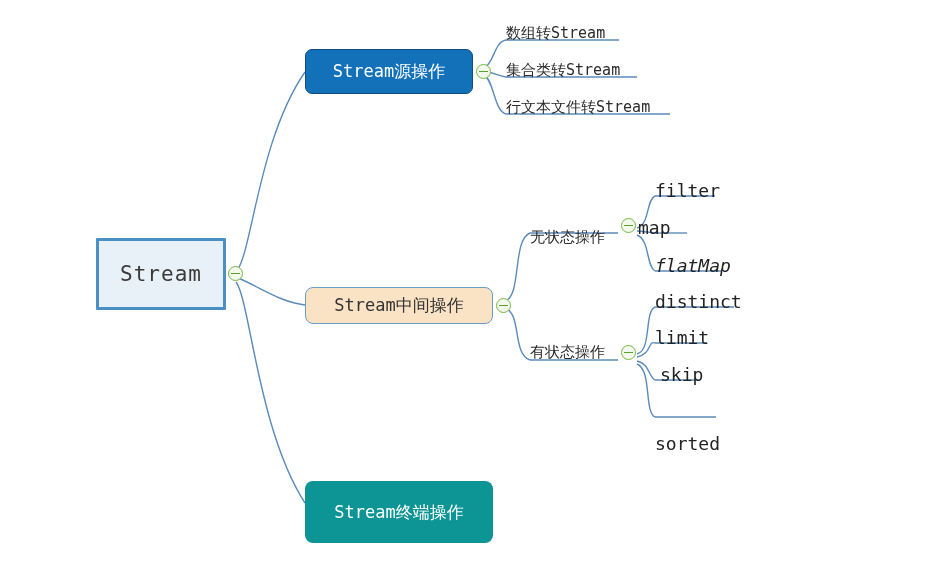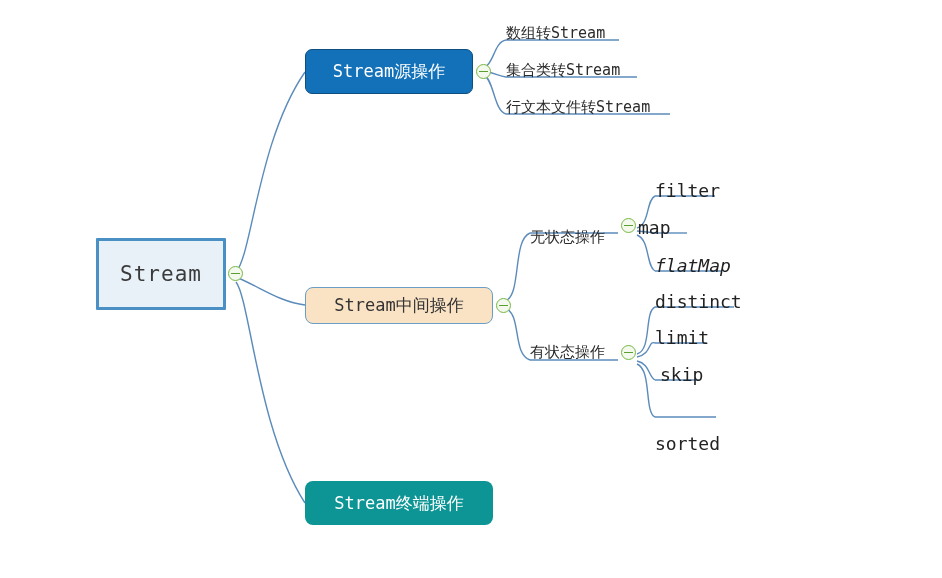--- a/index.html
+++ b/index.html
@@ -70,21 +70,21 @@
     background: #fae3c4;
     border: 1.5px solid #6a9ec4;
     border-radius: 8px;
     color: #333333;
     font-size: 17px;
   }
   .node-terminal {
     left: 305px;
     top: 481px;
     width: 188px;
-    height: 44px;
+    height: 62px;
     background: #0d9494;
     border: none;
     border-radius: 8px;
     color: #ffffff;
     font-size: 17px;
   }
   
   .label {
     position: absolute;
     white-space: nowrap;

